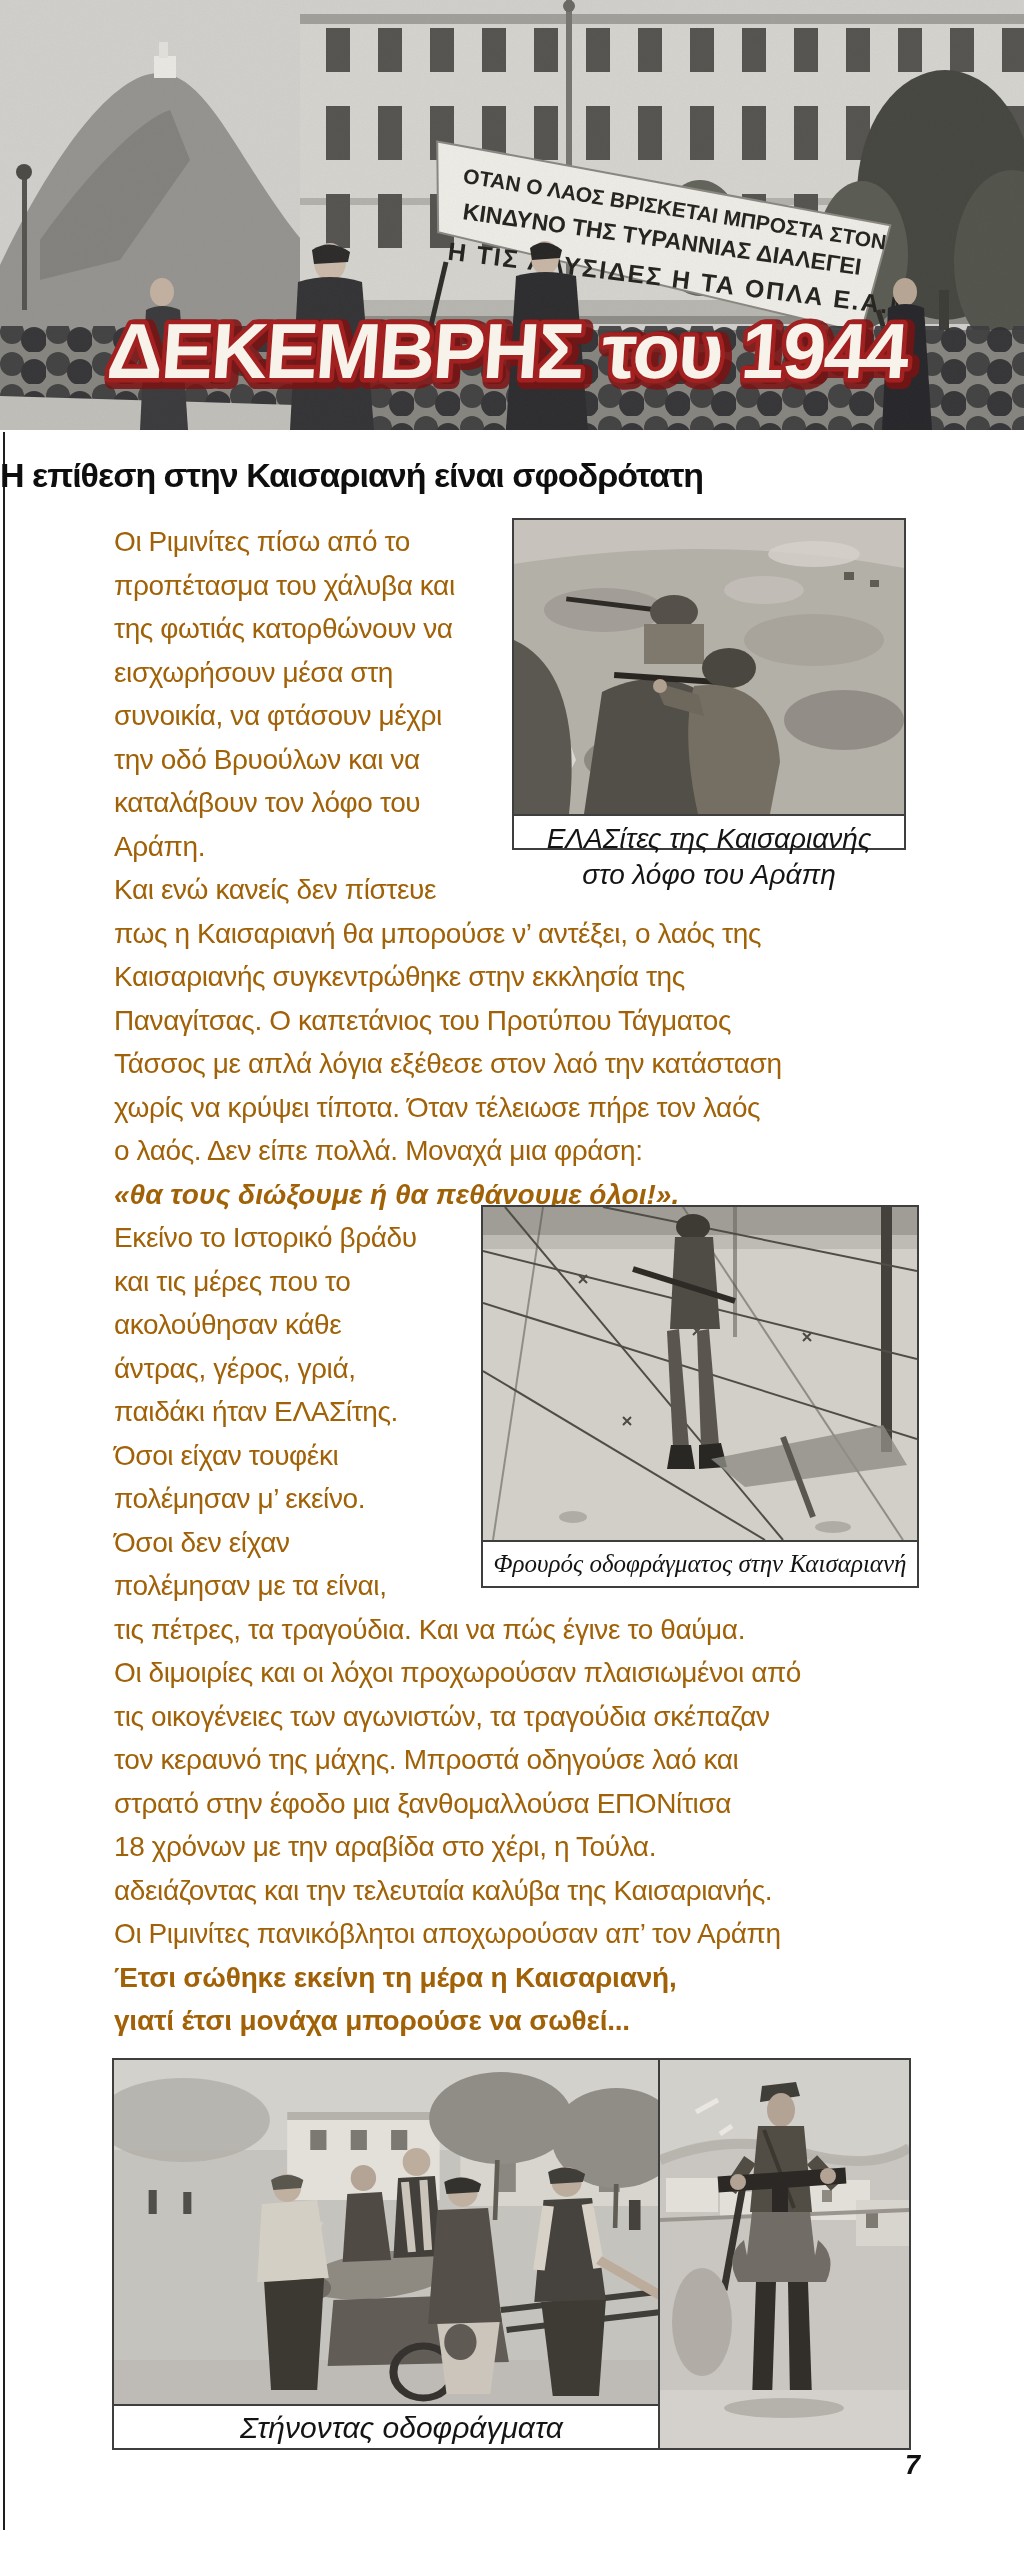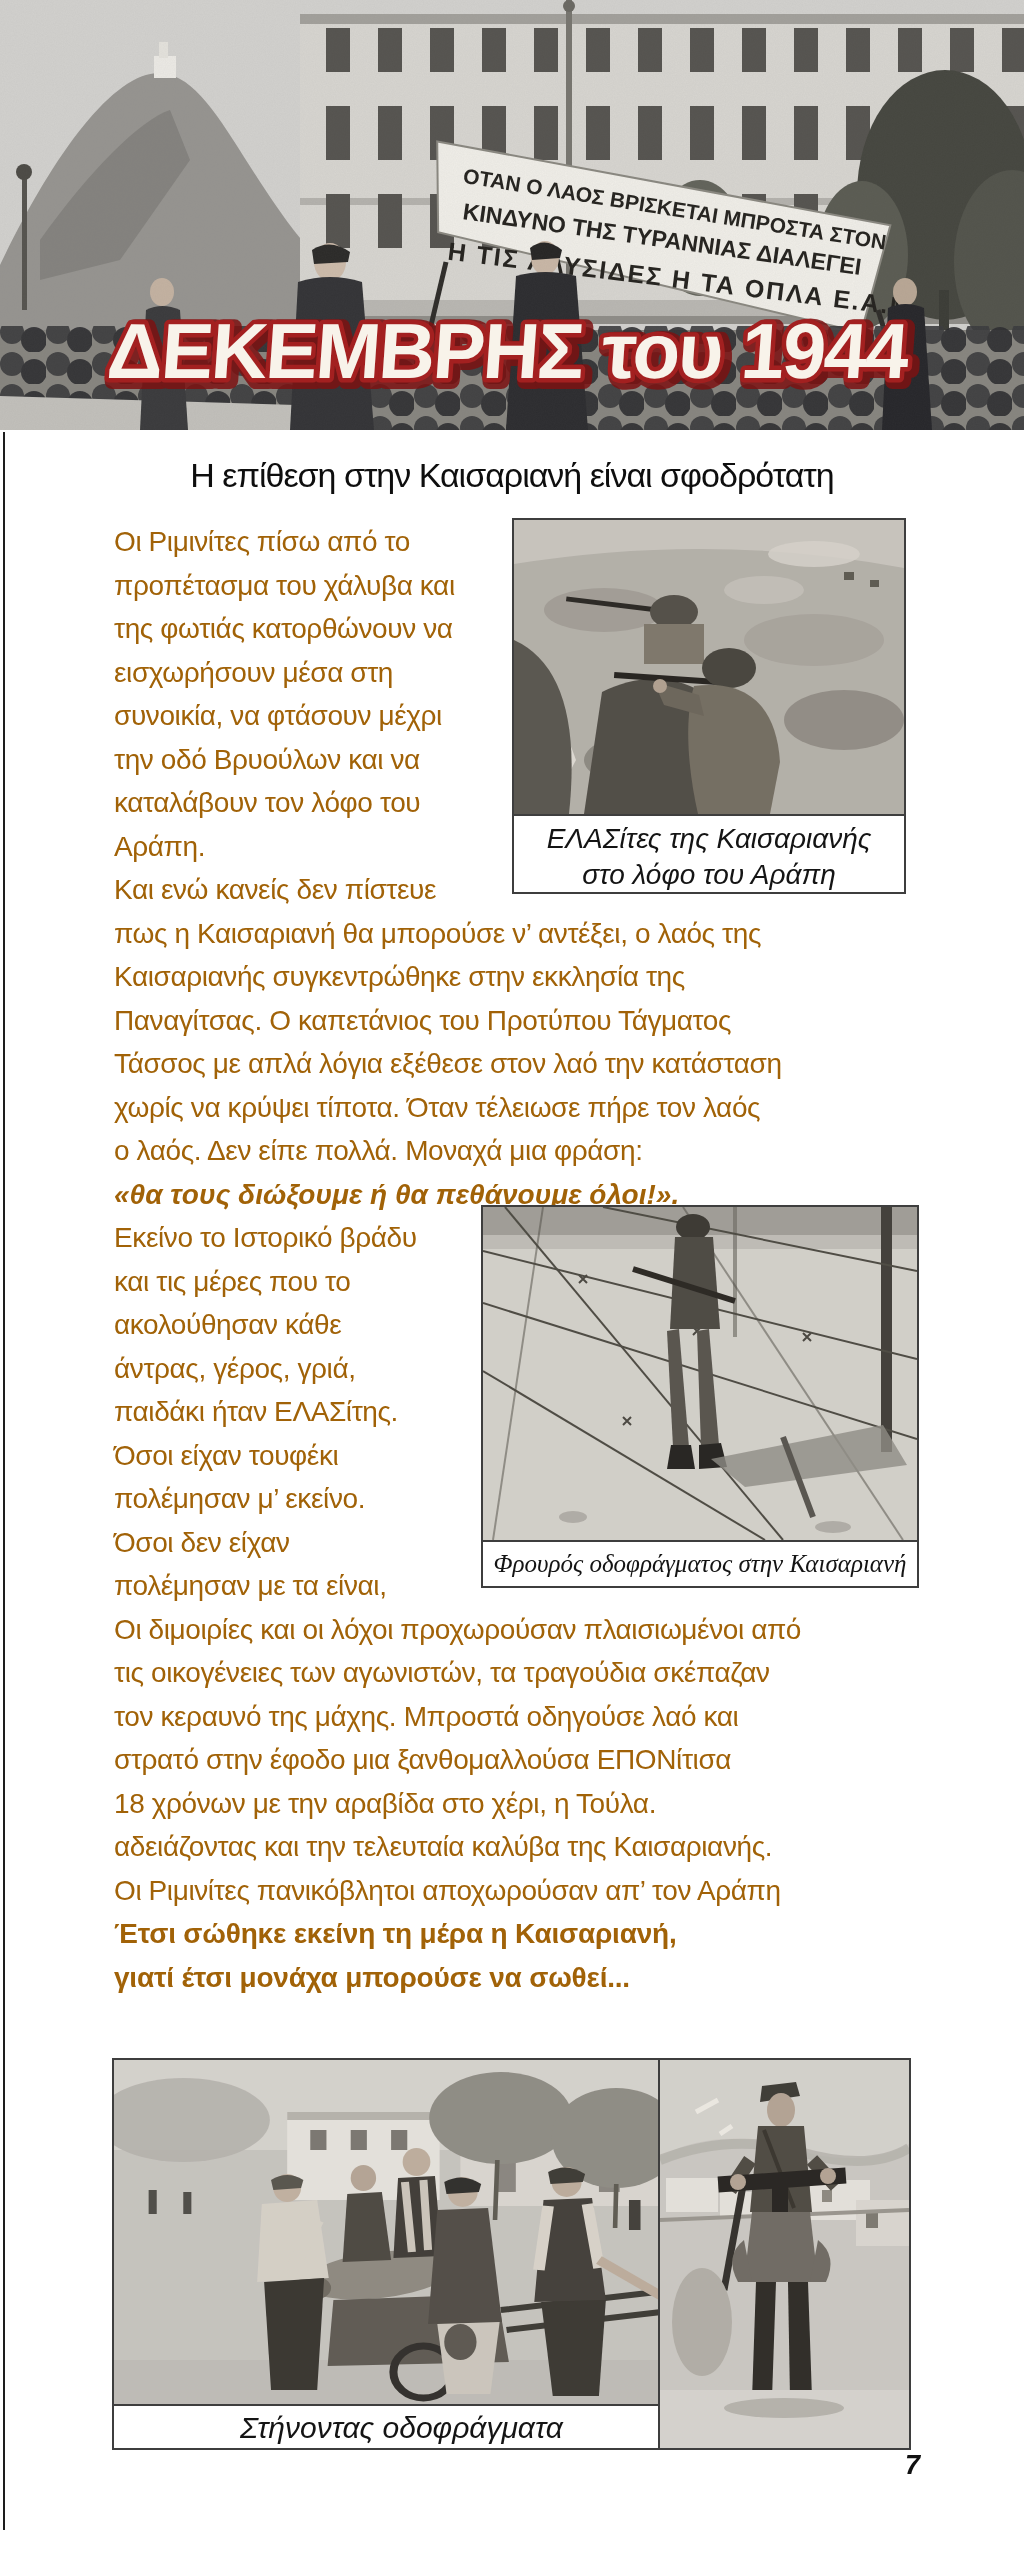--- a/index.html
+++ b/index.html
@@ -12,35 +12,35 @@
   .top-photo { position:absolute; left:0; top:0; width:1024px; height:430px; display:block; }
 
   .title-svg { position:absolute; left:0; top:284px; width:1024px; height:132px; overflow:visible; }
   .title-svg text {
     font-family:"Liberation Sans", sans-serif; font-weight:bold; font-size:78px; letter-spacing:-2px;
   }
   .title-back { fill:none; stroke:#7c1212; stroke-width:16; stroke-linejoin:round; opacity:.85; }
   .title-main { fill:#f8f3ea; stroke:#a32020; stroke-width:9; stroke-linejoin:round; paint-order:stroke fill; }
 
   .heading {
-    position:absolute; left:0; top:456px; width:1024px; text-align:center;
-    font-size:34px; font-weight:normal; color:#0e0e0e; letter-spacing:-1px; white-space:nowrap;
+    position:absolute; left:0; top:456px; width:1024px; text-align:left;
+    font-size:34px; font-weight:bold; color:#0e0e0e; letter-spacing:-1px; white-space:nowrap;
   }
 
   .bodycol { position:absolute; left:114px; top:520px; width:800px; font-size:28px; color:#a16207; letter-spacing:-0.4px; }
   .bodycol .ln { line-height:43.5px; height:43.5px; white-space:nowrap; }
   .bodycol .ln.bi { font-weight:bold; font-style:italic; letter-spacing:0; }
   .bodycol .ln.b  { font-weight:bold; letter-spacing:-0.2px; }
 
   .photobox { position:absolute; border:2px solid #3e3e3e; background:#ffffff; box-sizing:border-box; }
   .photobox svg { display:block; width:100%; }
   .cap { text-align:center; font-style:italic; color:#141414; }
   .cap-divider { border-top:2px solid #3e3e3e; }
 
-  #photo1 { left:512px; top:518px; width:394px; height:376px; }
+  #photo1 { left:512px; top:518px; width:394px; height:332px; }
   #photo1 .cap { font-size:28px; line-height:36px; padding-top:5px; }
   #photo2 { left:481px; top:1205px; width:438px; height:383px;font-family:Liberation Serif, serif; }
   #photo2 .cap { font-size:25px; line-height:44px; }
   #photo3 { left:112px; top:2058px; width:579px; height:392px; }
   #photo3 .cap { font-size:30px; line-height:44px; padding-top:0px; }
   #photo4 { left:658px; top:2058px; width:253px; height:392px; }
 
   .pageno { position:absolute; left:860px; top:2450px; width:60px; text-align:right;
             font-size:27px; font-weight:bold; font-style:italic; color:#111; }
 </style>
@@ -155,20 +155,21 @@
     <div class="ln bi">«θα τους διώξουμε ή θα πεθάνουμε όλοι!».</div>
     <div class="ln">Εκείνο το Ιστορικό βράδυ</div>
     <div class="ln">και τις μέρες που το</div>
     <div class="ln">ακολούθησαν κάθε</div>
     <div class="ln">άντρας, γέρος, γριά,</div>
     <div class="ln">παιδάκι ήταν ΕΛΑΣίτης.</div>
     <div class="ln">Όσοι είχαν τουφέκι</div>
     <div class="ln">πολέμησαν μ’ εκείνο.</div>
     <div class="ln">Όσοι δεν είχαν</div>
     <div class="ln">πολέμησαν με τα είναι,</div>
+    <div class="ln">τις πέτρες, τα τραγούδια. Και να πώς έγινε το θαύμα.</div>
     <div class="ln">Οι διμοιρίες και οι λόχοι προχωρούσαν πλαισιωμένοι από</div>
     <div class="ln">τις οικογένειες των αγωνιστών, τα τραγούδια σκέπαζαν</div>
     <div class="ln">τον κεραυνό της μάχης. Μπροστά οδηγούσε λαό και</div>
     <div class="ln">στρατό στην έφοδο μια ξανθομαλλούσα ΕΠΟΝίτισα</div>
     <div class="ln">18 χρόνων με την αραβίδα στο χέρι, η Τούλα.</div>
     <div class="ln">αδειάζοντας και την τελευταία καλύβα της Καισαριανής.</div>
     <div class="ln">Οι Ριμινίτες πανικόβλητοι αποχωρούσαν απ’ τον Αράπη</div>
     <div class="ln b">Έτσι σώθηκε εκείνη τη μέρα η Καισαριανή,</div>
     <div class="ln b">γιατί έτσι μονάχα μπορούσε να σωθεί...</div>
   </div>

